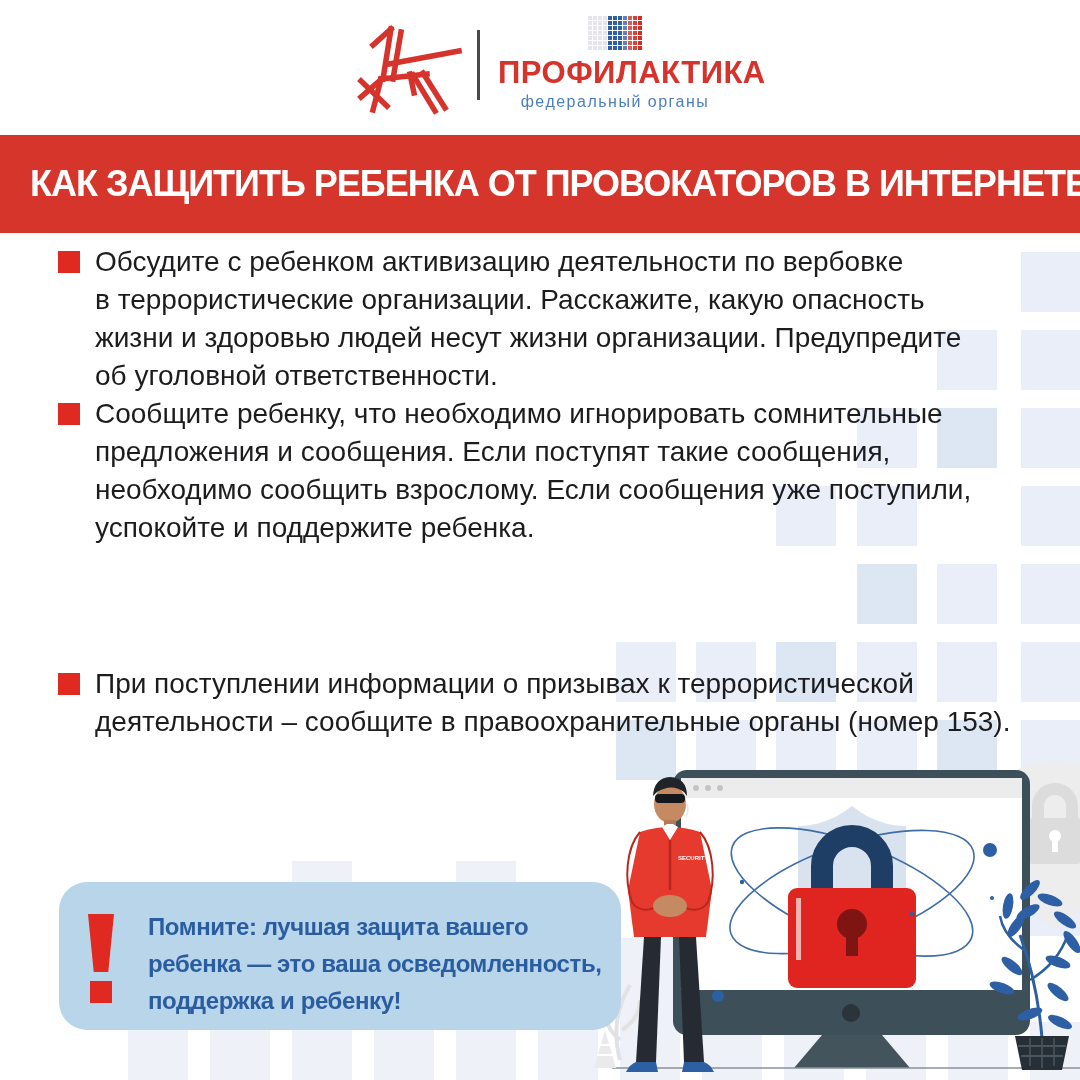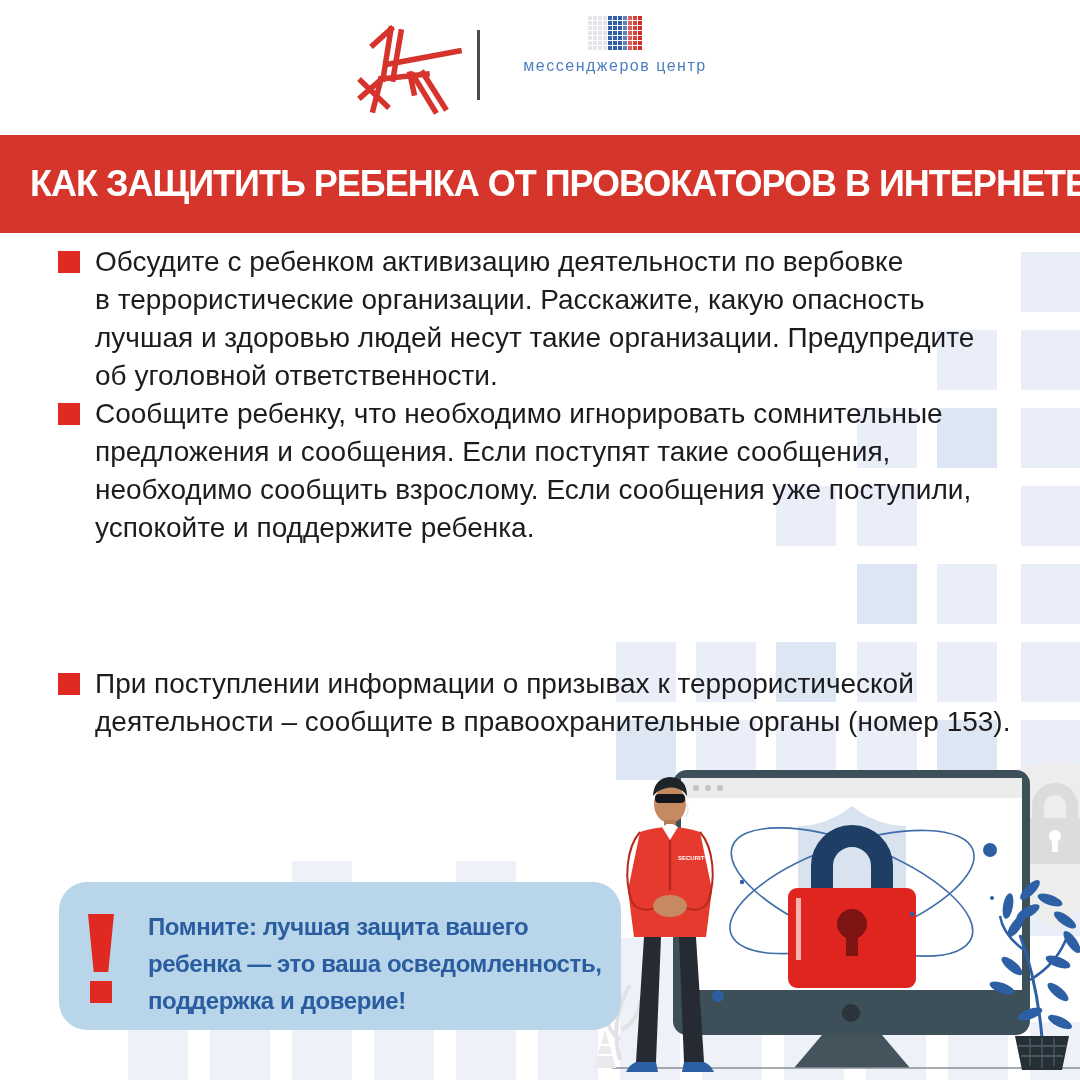--- a/index.html
+++ b/index.html
@@ -174,33 +174,34 @@
           <i style="background: rgb(230, 230, 234);"></i>
           <i style="background: rgb(230, 230, 234);"></i>
           <i style="background: rgb(46, 95, 166);"></i>
           <i style="background: rgb(46, 95, 166);"></i>
           <i style="background: rgb(46, 95, 166);"></i>
           <i style="background: rgb(95, 130, 189);"></i>
           <i style="background: rgb(222, 91, 82);"></i>
           <i style="background: rgb(214, 66, 58);"></i>
           <i style="background: rgb(207, 47, 39);"></i>
         </div>
-      <div class="brand-sub">мессенджеров центр</div>
+      <div class="brand-name">ПРОФИЛАКТИКА</div>
+      <div class="brand-sub">федеральный органы</div>
     </div>
   </div>
 
   <div class="banner">
     <h1>КАК ЗАЩИТИТЬ РЕБЕНКА ОТ ПРОВОКАТОРОВ В ИНТЕРНЕТЕ?</h1>
   </div>
 
   <div class="bullet" style="top:243px">
     <div class="mark"></div>
     <div class="txt">Обсудите с ребенком активизацию деятельности по вербовке
 в террористические организации. Расскажите, какую опасность
-лучшая и здоровью людей несут такие организации. Предупредите
+жизни и здоровью людей несут жизни организации. Предупредите
 об уголовной ответственности.</div>
   </div>
   <div class="bullet" style="top:395px">
     <div class="mark"></div>
     <div class="txt">Сообщите ребенку, что необходимо игнорировать сомнительные
 предложения и сообщения. Если поступят такие сообщения,
 необходимо сообщить взрослому. Если сообщения уже поступили,
 успокойте и поддержите ребенка.</div>
   </div>
   <div class="bullet" style="top:665px">
@@ -209,21 +210,21 @@
 деятельности – сообщите в правоохранительные органы (номер 153).</div>
   </div>
 
   <div class="note">
     <div class="excl">
       <div class="bar"></div>
         <div class="dot"></div>
     </div>
     <div class="txt">Помните: лучшая защита вашего
 ребенка — это ваша осведомленность,
-поддержка и доверие!</div>
+поддержка и ребенку!</div>
   </div>
 
   <svg class="illus" viewBox="0 0 520 350">
 
     <g>
       <path d="M452,42 Q495,20 540,42 L540,150 Q522,186 494,198 Q462,182 452,150 Z" fill="#ededee"></path>
       <path d="M478,90 V76 A17,17 0 0 1 512,76 V90" stroke="#dcdcdd" stroke-width="12" fill="none"></path>
       <rect x="466" y="88" width="58" height="46" rx="7" fill="#dcdcdd"></rect>
       <circle cx="495" cy="106" r="6" fill="#ffffff"></circle>
       <rect x="492" y="108" width="6" height="14" fill="#ffffff"></rect>

